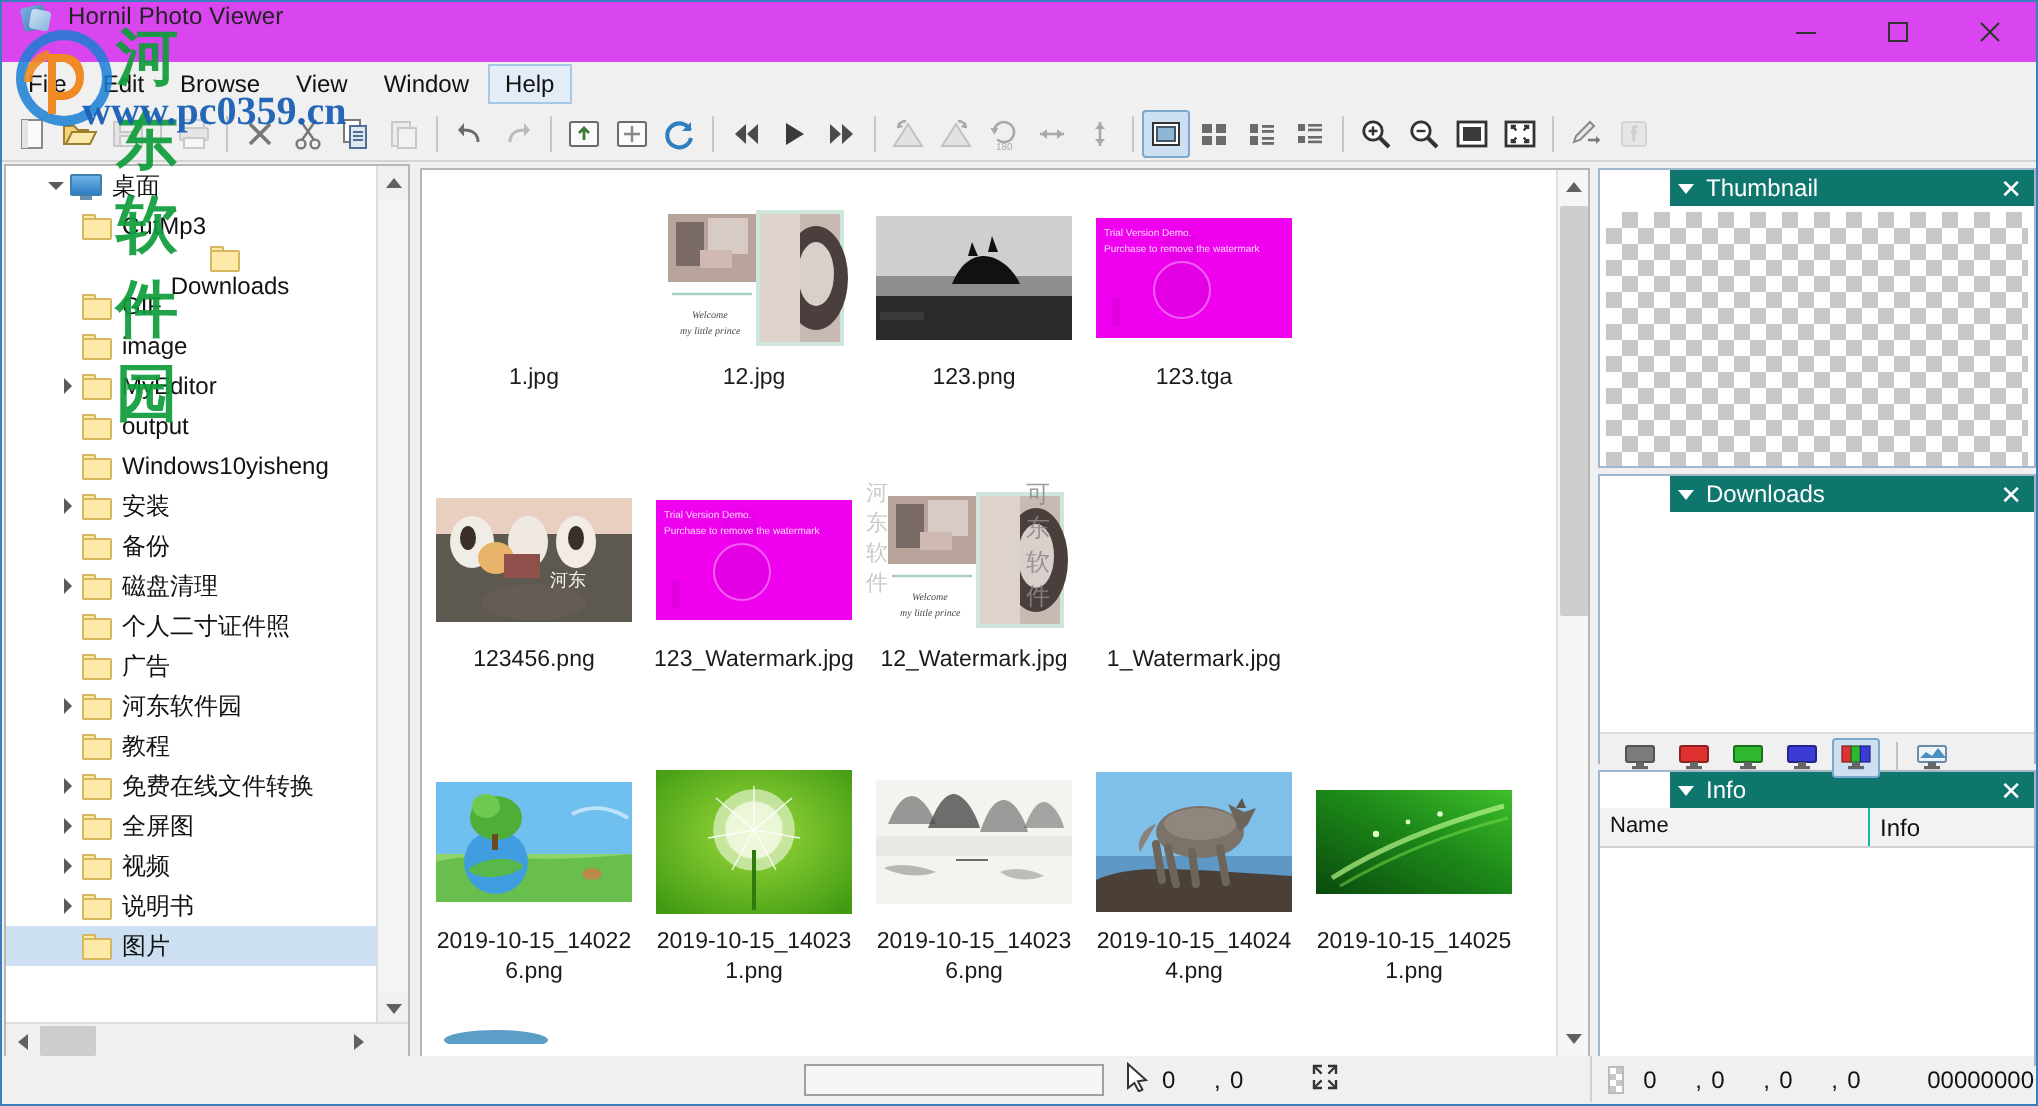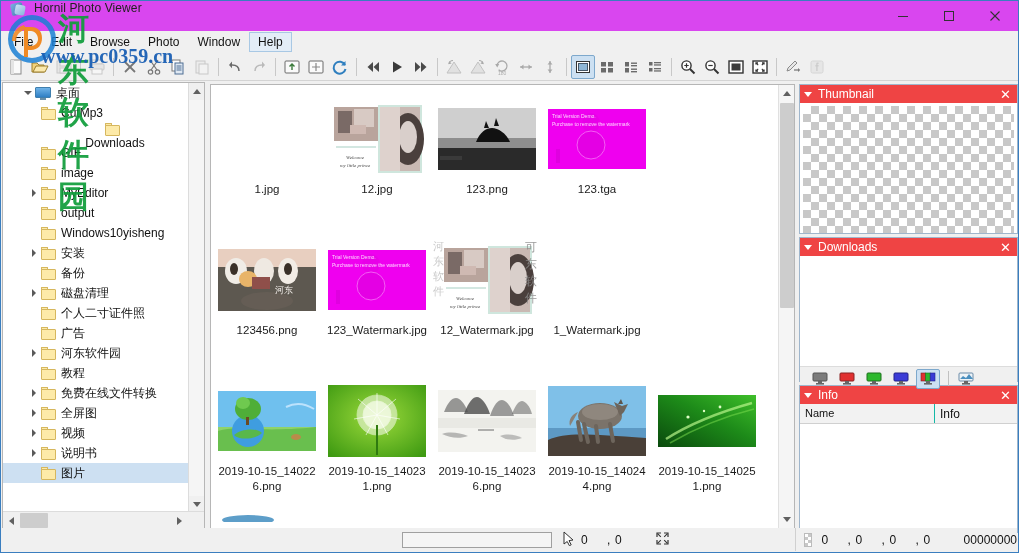--- a/index.html
+++ b/index.html
@@ -185,22 +185,22 @@
   .browser-vsb .arr.bot { position: absolute; bottom: 0; left: 0; }
   .browser-vsb .thumb {
     position: absolute; left: 1px; top: 18px; width: 14px; height: 205px;
     background: #cdcdcd; border-radius: 1px;
   }
 
   
   .dock { position: absolute; left: 798px; top: 83px; width: 219px; }
   .panel { border: 1px solid #9fb6cc; background: #ffffff; margin-bottom: 3px; }
   .panel-head {
-    height: 18px; background: #ef4444; display: flex; align-items: center;
-    color: #ffffff; font-size: 12px; padding: 0 4px;
+    height: 18px; background: #0f766e; display: flex; align-items: center;
+    color: #ffffff; font-size: 12px; padding: 0 4px; margin-left: 35px;
   }
   .panel-head .caret {
     width: 0; height: 0; margin-right: 6px;
     border-left: 4px solid transparent; border-right: 4px solid transparent; border-top: 5px solid #ffffff;
   }
   .panel-head .ttl { flex: 1; }
   .panel-head .x { font-size: 13px; line-height: 13px; padding-right: 2px; }
   .checker {
     height: 127px;
     background-image:
@@ -260,21 +260,21 @@
     font-family: "Liberation Serif", serif; font-weight: bold; font-size: 31px;
     color: #0f9d3a; letter-spacing: 1px; opacity: .92;
   }
   .wm-url {
     position: absolute; left: 40px; top: 44px;
     font-family: "Liberation Serif", serif; font-weight: bold; font-size: 20px;
     color: #1a5fb4; opacity: .95;
   }
   .wm-logo { position: absolute; left: 3px; top: 10px; width: 56px; height: 56px; }
   .wm-cn2 {
-    position: absolute; left: 524px; top: 238px;
+    position: absolute; left: 512px; top: 238px;
     font-family: "Liberation Serif", serif; font-size: 12px; color: #8a8a8a; opacity: .85;
   }
   .wm-cn3 {
     position: absolute; left: 432px; top: 238px;
     font-family: "Liberation Serif", serif; font-size: 11px; color: #bdbdbd; opacity: .8;
   }
 </style>
 </head>
 <body>
 
@@ -303,21 +303,21 @@
             <line x1="11.5" y1="2.5" x2="2.5" y2="11.5" stroke="#333" stroke-width="1.1"></line>
           </svg>
       </div>
     </div>
   </div>
 
   <div class="menubar">
     <div class="menu-item">File</div>
     <div class="menu-item">Edit</div>
     <div class="menu-item">Browse</div>
-    <div class="menu-item">Photo</div>
+    <div class="menu-item">View</div>
     <div class="menu-item">Window</div>
     <div class="menu-item active">Help</div>
   </div>
 
   <div class="toolbar">
     <div class="tb-btn">
       <svg width="18" height="18" viewBox="0 0 18 18">
           <rect x="4" y="2" width="10" height="14" fill="#fafafa" stroke="#8a8a8a"></rect>
           <rect x="4" y="2" width="3" height="14" fill="#e4e4e4" stroke="none"></rect>
         </svg>

